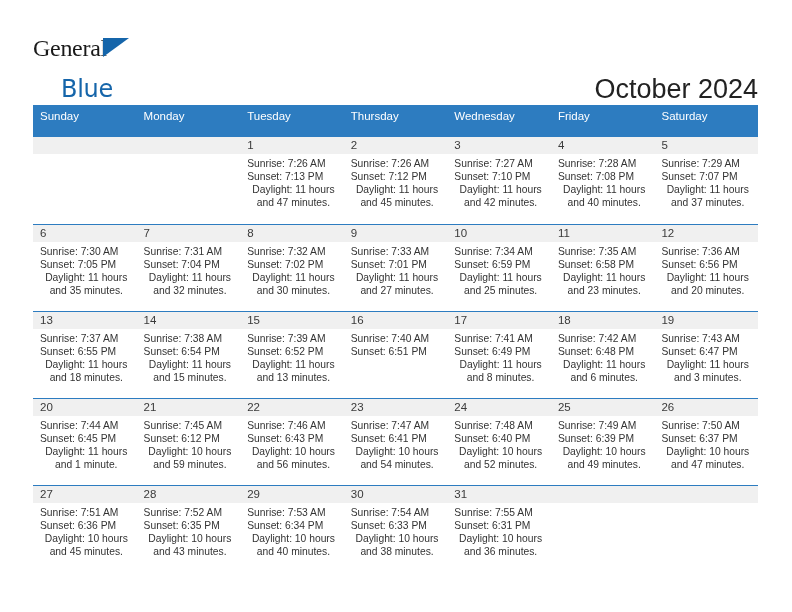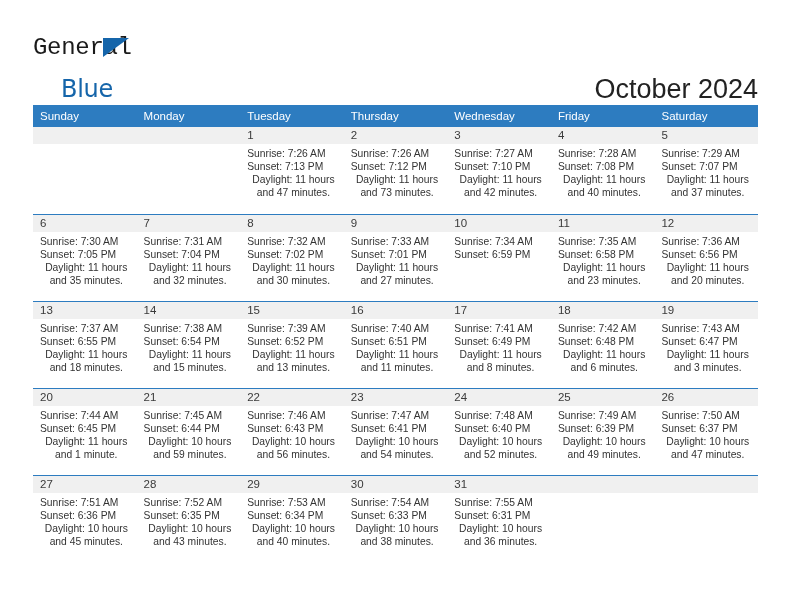--- a/index.html
+++ b/index.html
@@ -36,21 +36,21 @@
     top: 4px;
     width: 180px;
     height: 56px;
   }
   .logo-general {
     position: absolute;
     left: 0;
     top: 0;
     font-size: 24px;
     color: #1a1a1a;
-    font-family: Liberation Mono, monospace;
+    font-family: Liberation Serif, serif;
     letter-spacing: -0.3px;
     line-height: 28px;
   }
   .logo-tri {
     position: absolute;
     left: 70px;
     top: 4px;
     width: 0;
     height: 0;
     border-left: 26px solid #1565aa;
@@ -91,21 +91,21 @@
   
   .calendar {
     position: absolute;
     left: 33px;
     top: 105px;
     width: 725px;
   }
   .weekdays {
     display: flex;
     background: #2d7cc0;
-    height: 22px;
+    height: 32px;
   }
   .weekday {
     flex: 1 1 0;
     color: #ffffff;
     font-size: 11.5px;
     line-height: 22px;
     padding-left: 7px;
     box-sizing: border-box;
     white-space: nowrap;
     overflow: hidden;
@@ -197,21 +197,21 @@
               <div>Sunrise: 7:26 AM</div>
               <div>Sunset: 7:13 PM</div>
               <div class="daylight">Daylight: 11 hours and 47 minutes.</div>
             </div>
           </div>
           <div class="day">
             <div class="day-num">2</div>
             <div class="day-info">
               <div>Sunrise: 7:26 AM</div>
               <div>Sunset: 7:12 PM</div>
-              <div class="daylight">Daylight: 11 hours and 73 minutes.</div>
+              <div class="daylight">Daylight: 11 hours and 45 minutes.</div>
             </div>
           </div>
           <div class="day">
             <div class="day-num">3</div>
             <div class="day-info">
               <div>Sunrise: 7:27 AM</div>
               <div>Sunset: 7:10 PM</div>
               <div class="daylight">Daylight: 11 hours and 42 minutes.</div>
             </div>
           </div>
@@ -263,20 +263,21 @@
               <div>Sunrise: 7:33 AM</div>
               <div>Sunset: 7:01 PM</div>
               <div class="daylight">Daylight: 11 hours and 27 minutes.</div>
             </div>
           </div>
           <div class="day">
             <div class="day-num">10</div>
             <div class="day-info">
               <div>Sunrise: 7:34 AM</div>
               <div>Sunset: 6:59 PM</div>
+              <div class="daylight">Daylight: 11 hours and 25 minutes.</div>
             </div>
           </div>
           <div class="day">
             <div class="day-num">11</div>
             <div class="day-info">
               <div>Sunrise: 7:35 AM</div>
               <div>Sunset: 6:58 PM</div>
               <div class="daylight">Daylight: 11 hours and 23 minutes.</div>
             </div>
           </div>
@@ -312,21 +313,20 @@
               <div>Sunrise: 7:39 AM</div>
               <div>Sunset: 6:52 PM</div>
               <div class="daylight">Daylight: 11 hours and 13 minutes.</div>
             </div>
           </div>
           <div class="day">
             <div class="day-num">16</div>
             <div class="day-info">
               <div>Sunrise: 7:40 AM</div>
               <div>Sunset: 6:51 PM</div>
-              <div class="daylight">Daylight: 11 hours and 11 minutes.</div>
             </div>
           </div>
           <div class="day">
             <div class="day-num">17</div>
             <div class="day-info">
               <div>Sunrise: 7:41 AM</div>
               <div>Sunset: 6:49 PM</div>
               <div class="daylight">Daylight: 11 hours and 8 minutes.</div>
             </div>
           </div>
@@ -353,21 +353,21 @@
             <div class="day-info">
               <div>Sunrise: 7:44 AM</div>
               <div>Sunset: 6:45 PM</div>
               <div class="daylight">Daylight: 11 hours and 1 minute.</div>
             </div>
           </div>
           <div class="day">
             <div class="day-num">21</div>
             <div class="day-info">
               <div>Sunrise: 7:45 AM</div>
-              <div>Sunset: 6:44 PM</div>
+              <div>Sunset: 6:12 PM</div>
               <div class="daylight">Daylight: 10 hours and 59 minutes.</div>
             </div>
           </div>
           <div class="day">
             <div class="day-num">22</div>
             <div class="day-info">
               <div>Sunrise: 7:46 AM</div>
               <div>Sunset: 6:43 PM</div>
               <div class="daylight">Daylight: 10 hours and 56 minutes.</div>
             </div>

